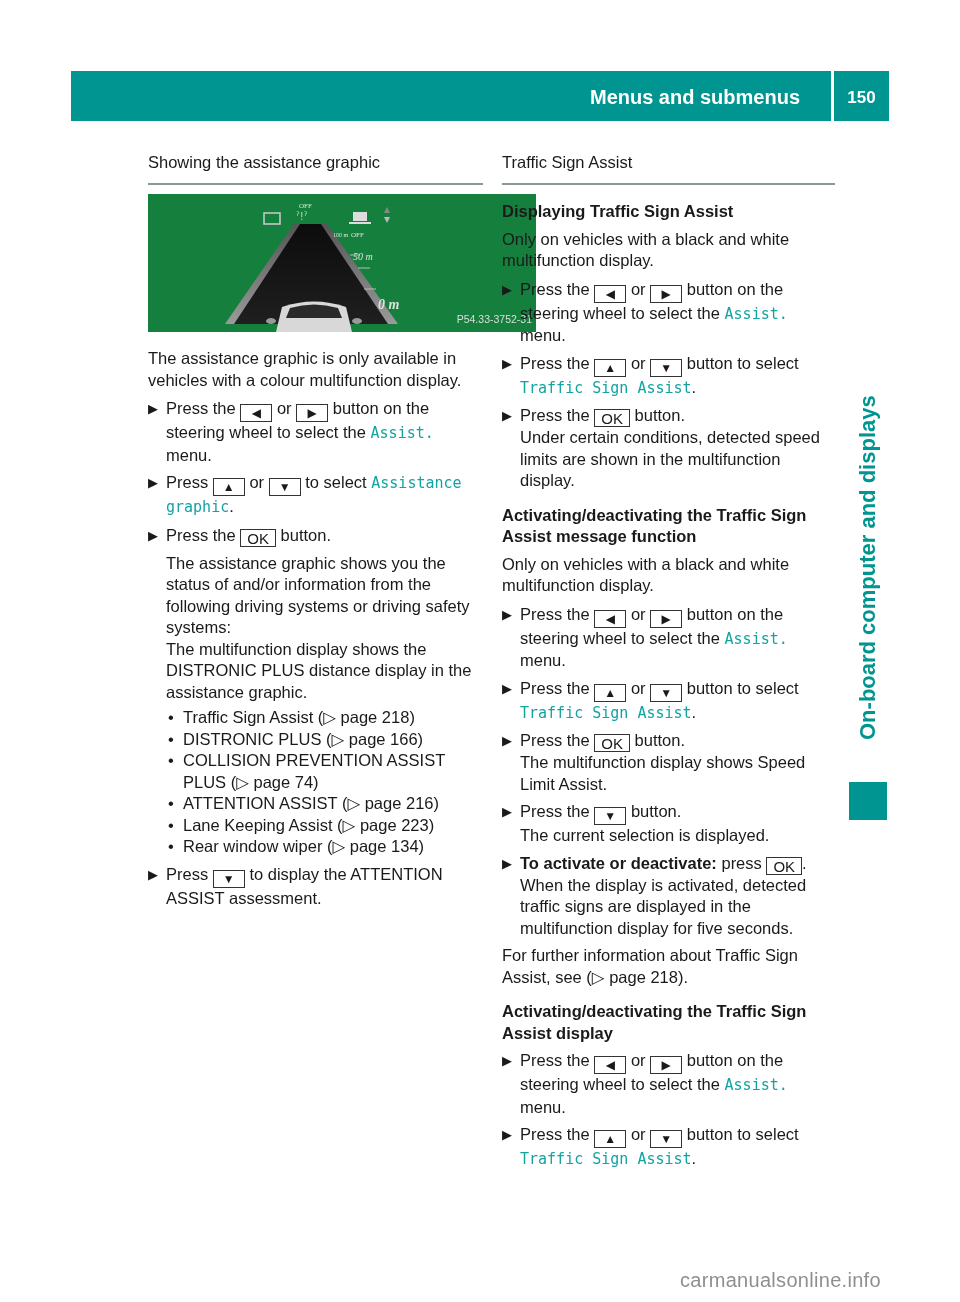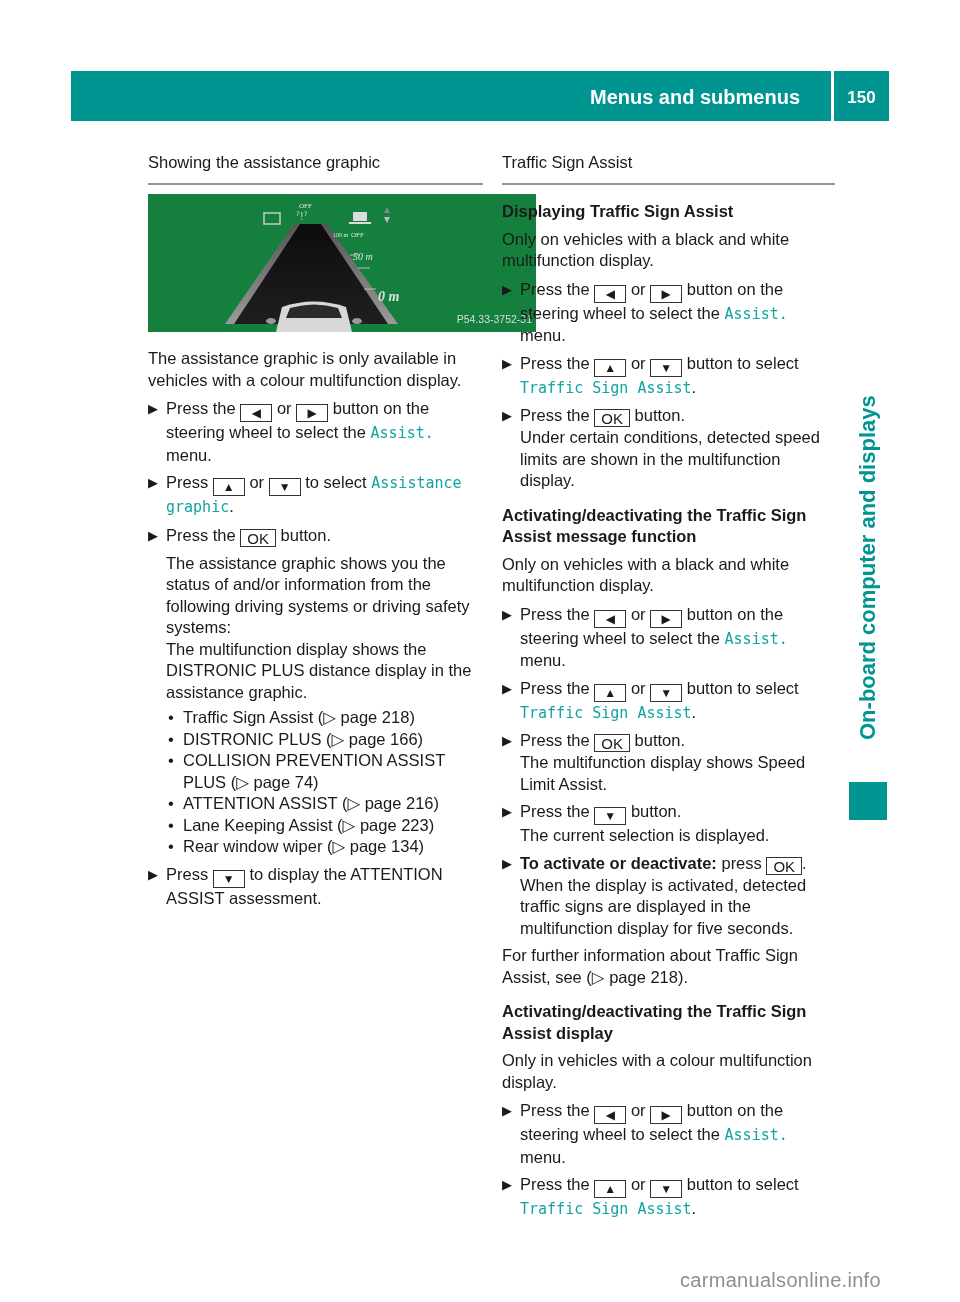--- a/index.html
+++ b/index.html
@@ -80,21 +80,21 @@
       <text x="148" y="26" fill="#ccc" font-size="10" font-family="DejaVu Sans">ˀ!ˀ</text>
       <rect x="205" y="18" width="14" height="9" fill="#ddd"></rect>
       <rect x="201" y="28" width="22" height="2" fill="#ddd"></rect>
       <polygon points="236,19 239,13 242,19" fill="#888"></polygon>
       <polygon points="236,23 242,23 239,29" fill="#bbb"></polygon>
     </svg>
     <span class="fig-m" style="left:151px;top:2px;font-size:7px;font-style:normal;">OFF</span>
     <span class="fig-m" style="left:185px;top:31px;font-size:6px;font-style:normal;">100 m</span>
     <span class="fig-m" style="left:203px;top:31px;font-size:7px;font-style:normal;">OFF</span>
     <span class="fig-m" style="left:205px;top:52px;font-size:10px;">50 m</span>
-    <span class="fig-m" style="left:230px;top:92px;font-size:14px;font-weight:bold;">0 m</span>
+    <span class="fig-m" style="left:230px;top:100px;font-size:14px;font-weight:bold;">0 m</span>
     <span class="fig-code">P54.33-3752-31</span>
   </div>
 
   <p class="para">The assistance graphic is only available in vehicles with a colour multifunction display.</p>
 
   <div class="step">
     <span class="arrow">▶</span>
     <span>Press the</span> <span class="key">◀</span> <span>or</span> <span class="key">▶</span> <span>button on the steering wheel to select the</span> <span class="mono">Assist.</span> <span>menu.</span>
   </div>
 
@@ -167,21 +167,20 @@
     <div>The current selection is displayed.</div>
   </div>
   <div class="step">
     <span class="arrow">▶</span>
     <span class="bold">To activate or deactivate:</span> <span>press</span> <span class="key ok">OK</span><span>.</span>
     <div>When the display is activated, detected traffic signs are displayed in the multifunction display for five seconds.</div>
   </div>
   <p class="para">For further information about Traffic Sign Assist, see (▷ page 218).</p>
 
   <h3 class="sub">Activating/deactivating the Traffic Sign Assist display</h3>
-  <p class="para">Only in vehicles with a colour multifunction display.</p>
 
   <div class="step">
     <span class="arrow">▶</span>
     <span>Press the</span> <span class="key">◀</span> <span>or</span> <span class="key">▶</span> <span>button on the steering wheel to select the</span> <span class="mono">Assist.</span> <span>menu.</span>
   </div>
   <div class="step">
     <span class="arrow">▶</span>
     <span>Press the</span> <span class="key">▲</span> <span>or</span> <span class="key">▼</span> <span>button to select</span> <span class="mono">Traffic Sign Assist</span><span>.</span>
   </div>
 </div>

